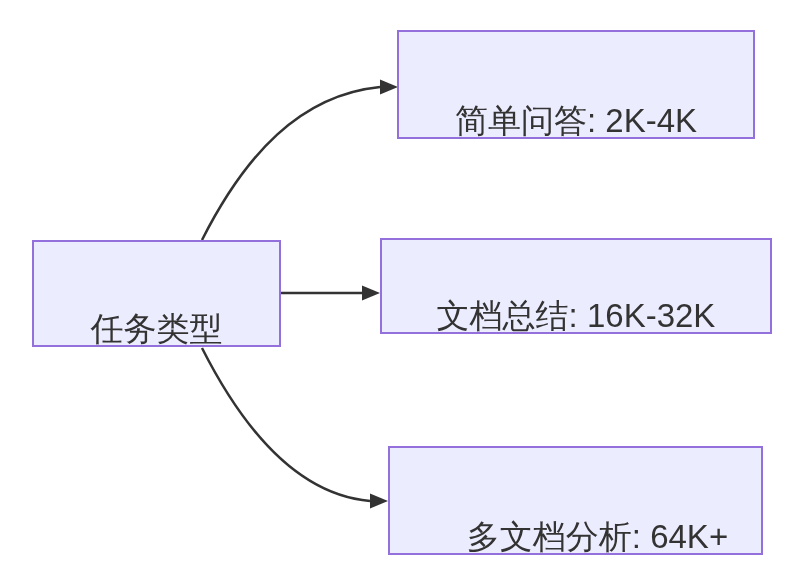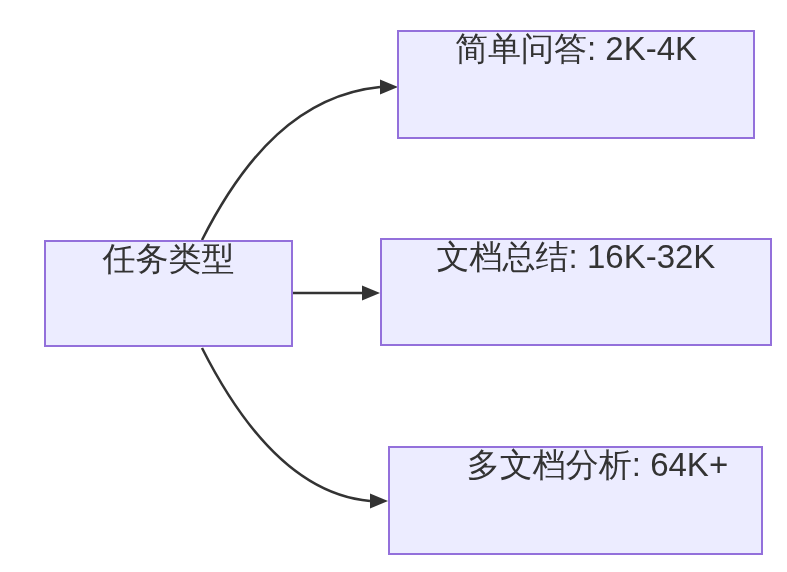--- a/index.html
+++ b/index.html
@@ -33,28 +33,28 @@
   }
   .node {
     position: absolute;
     box-sizing: border-box;
     background: #ECECFF;
     border: 2px solid #9370DB;
     color: #333333;
     font-size: 33px;
     line-height: 1;
     display: flex;
-    align-items: flex-start;
+    align-items: flex-end;
     justify-content: center;
     text-align: center;
     white-space: nowrap;
   }
-  .node-root   { left: 44px;  top: 240px; width: 249px; height: 107px; }
+  .node-root   { left: 32px;  top: 240px; width: 249px; height: 107px; }
   .node-top    { left: 397px; top: 30px;  width: 358px; height: 109px; }
-  .node-middle { left: 380px; top: 238px; width: 392px; height: 108px; }
+  .node-middle { left: 380px; top: 238px; width: 392px; height: 96px; }
   .node-bottom { left: 388px; top: 446px; width: 375px; height: 109px; padding-left: 44px; }
 </style>
 </head>
 <body>
 
 <div class="canvas">
 
   <svg class="edges-layer" viewBox="0 0 787 572" xmlns="http://www.w3.org/2000/svg">
 
     <g>

